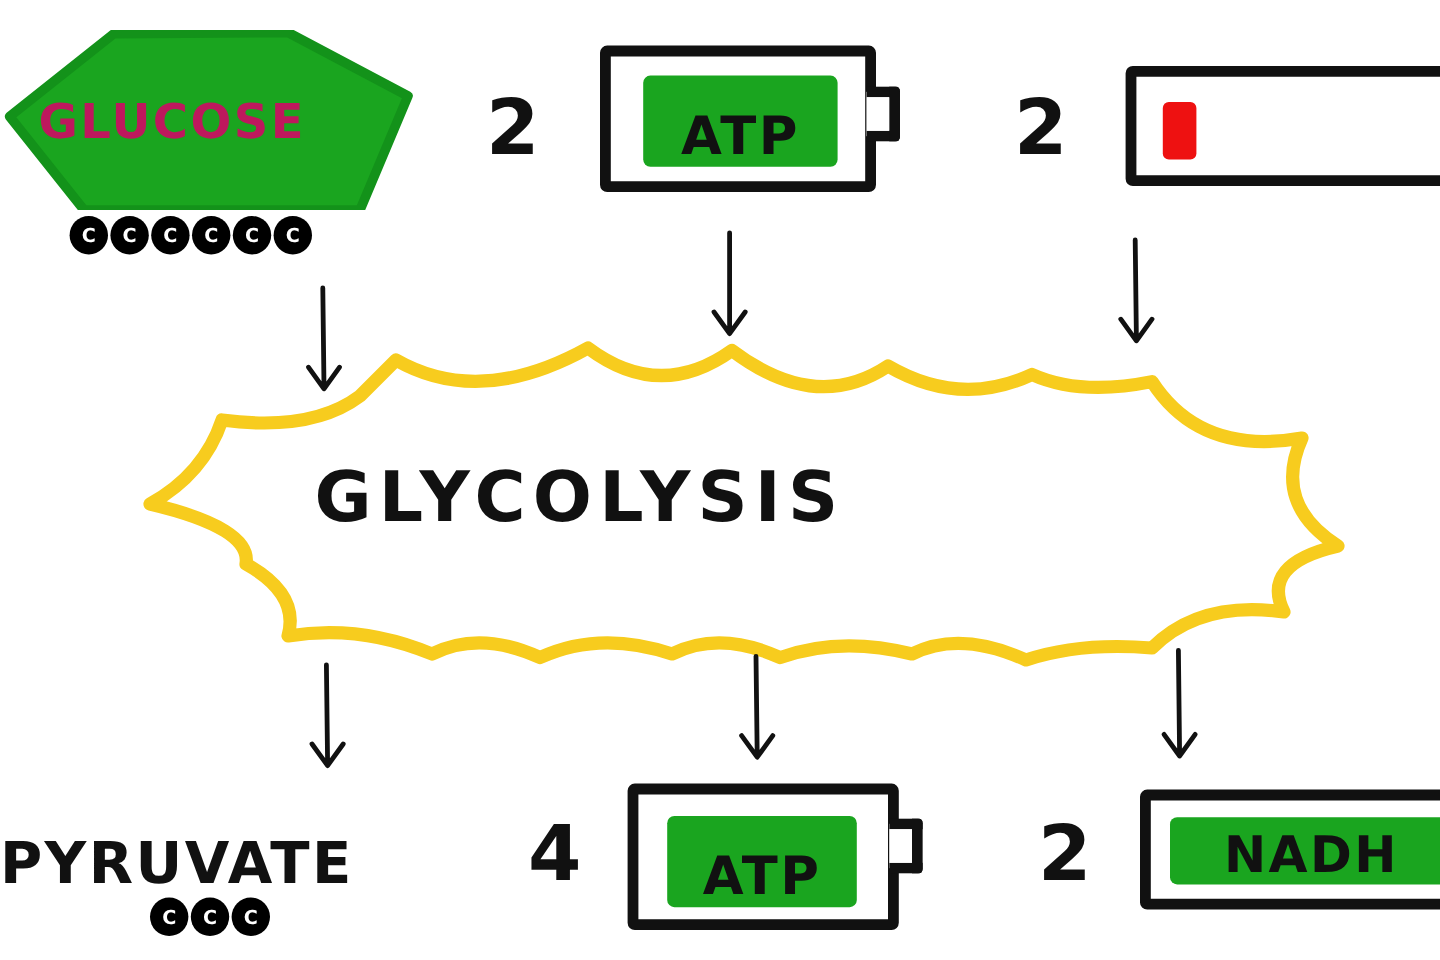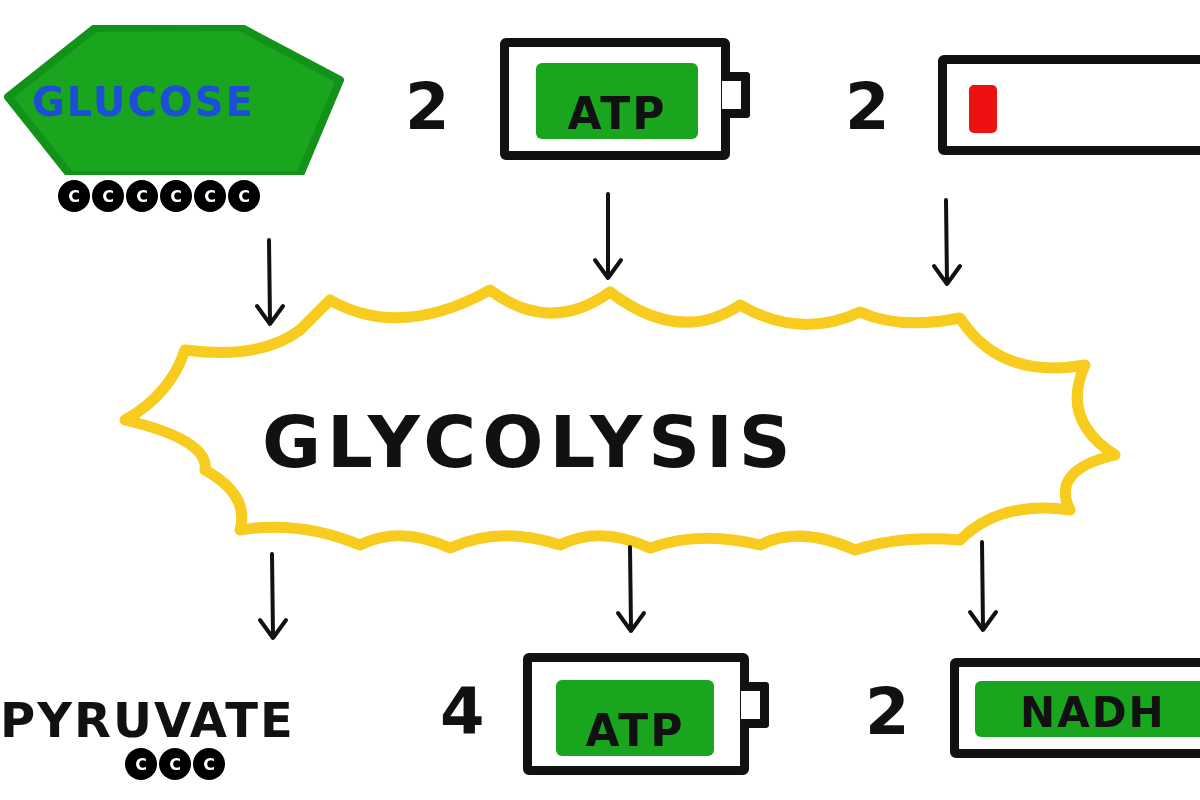--- a/index.html
+++ b/index.html
@@ -17,21 +17,21 @@
             font-size:16px; display:flex; align-items:center; justify-content:center; }
   svg.arrow { overflow:visible; }
 </style>
 </head>
 <body>
 
 <div class="abs" style="left:0;top:25px;width:345px;height:150px;">
   <svg width="345" height="150">
     <polygon points="8,72 95,3 240,2 340,55 300,150 70,150" fill="#1aa51f" stroke="#13921a" stroke-width="8" stroke-linejoin="round"></polygon>
   </svg>
-  <div class="abs" style="left:32px;top:54px;font-size:40px;font-weight:bold;color:#1d4ed8;letter-spacing:2px;">GLUCOSE</div>
+  <div class="abs" style="left:32px;top:54px;font-size:40px;font-weight:bold;color:#be185d;letter-spacing:2px;">GLUCOSE</div>
 </div>
 <div class="abs carbons" style="left:58px;top:180px;">
   <div class="carbon">C</div>
   <div class="carbon">C</div>
   <div class="carbon">C</div>
   <div class="carbon">C</div>
   <div class="carbon">C</div>
   <div class="carbon">C</div>
 </div>
 
@@ -58,21 +58,21 @@
   <path d="M16,2 L17,84 M4,68 L17,86 L30,68" stroke="#111" stroke-width="4" fill="none" stroke-linecap="round" stroke-linejoin="round"></path>
 </svg>
 
 <svg class="abs" style="left:0;top:0;" width="1200" height="800">
   <path d="M330,300 Q400,340 490,290 Q550,335 610,292 Q680,345 740,305 Q800,340 860,312 Q900,330 960,318
            Q1000,380 1085,365 Q1060,420 1115,455 Q1050,470 1070,510
            Q1000,500 960,540 Q900,535 855,550 Q800,525 760,545 Q700,530 650,548 Q600,525 560,545
            Q500,525 450,548 Q400,525 360,545 Q300,520 240,530 Q250,495 205,470
            Q210,440 125,420 Q170,395 185,350 Q260,360 300,330 Z" fill="#fff" stroke="#f7cc1e" stroke-width="11" stroke-linejoin="round"></path>
 </svg>
-<div class="abs hand" style="left:262px;top:380px;font-size:72px;letter-spacing:6px;margin-top:20px;">GLYCOLYSIS</div>
+<div class="abs hand" style="left:262px;top:380px;font-size:58px;letter-spacing:6px;">GLYCOLYSIS</div>
 
 <svg class="abs arrow" style="left:258px;top:552px;" width="40" height="90">
   <path d="M14,2 L15,84 M2,68 L15,86 L28,68" stroke="#111" stroke-width="4" fill="none" stroke-linecap="round" stroke-linejoin="round"></path>
 </svg>
 <svg class="abs arrow" style="left:616px;top:545px;" width="40" height="90">
   <path d="M14,2 L15,84 M2,68 L15,86 L28,68" stroke="#111" stroke-width="4" fill="none" stroke-linecap="round" stroke-linejoin="round"></path>
 </svg>
 <svg class="abs arrow" style="left:968px;top:540px;" width="40" height="95">
   <path d="M14,2 L15,88 M2,72 L15,90 L28,72" stroke="#111" stroke-width="4" fill="none" stroke-linecap="round" stroke-linejoin="round"></path>
 </svg>

